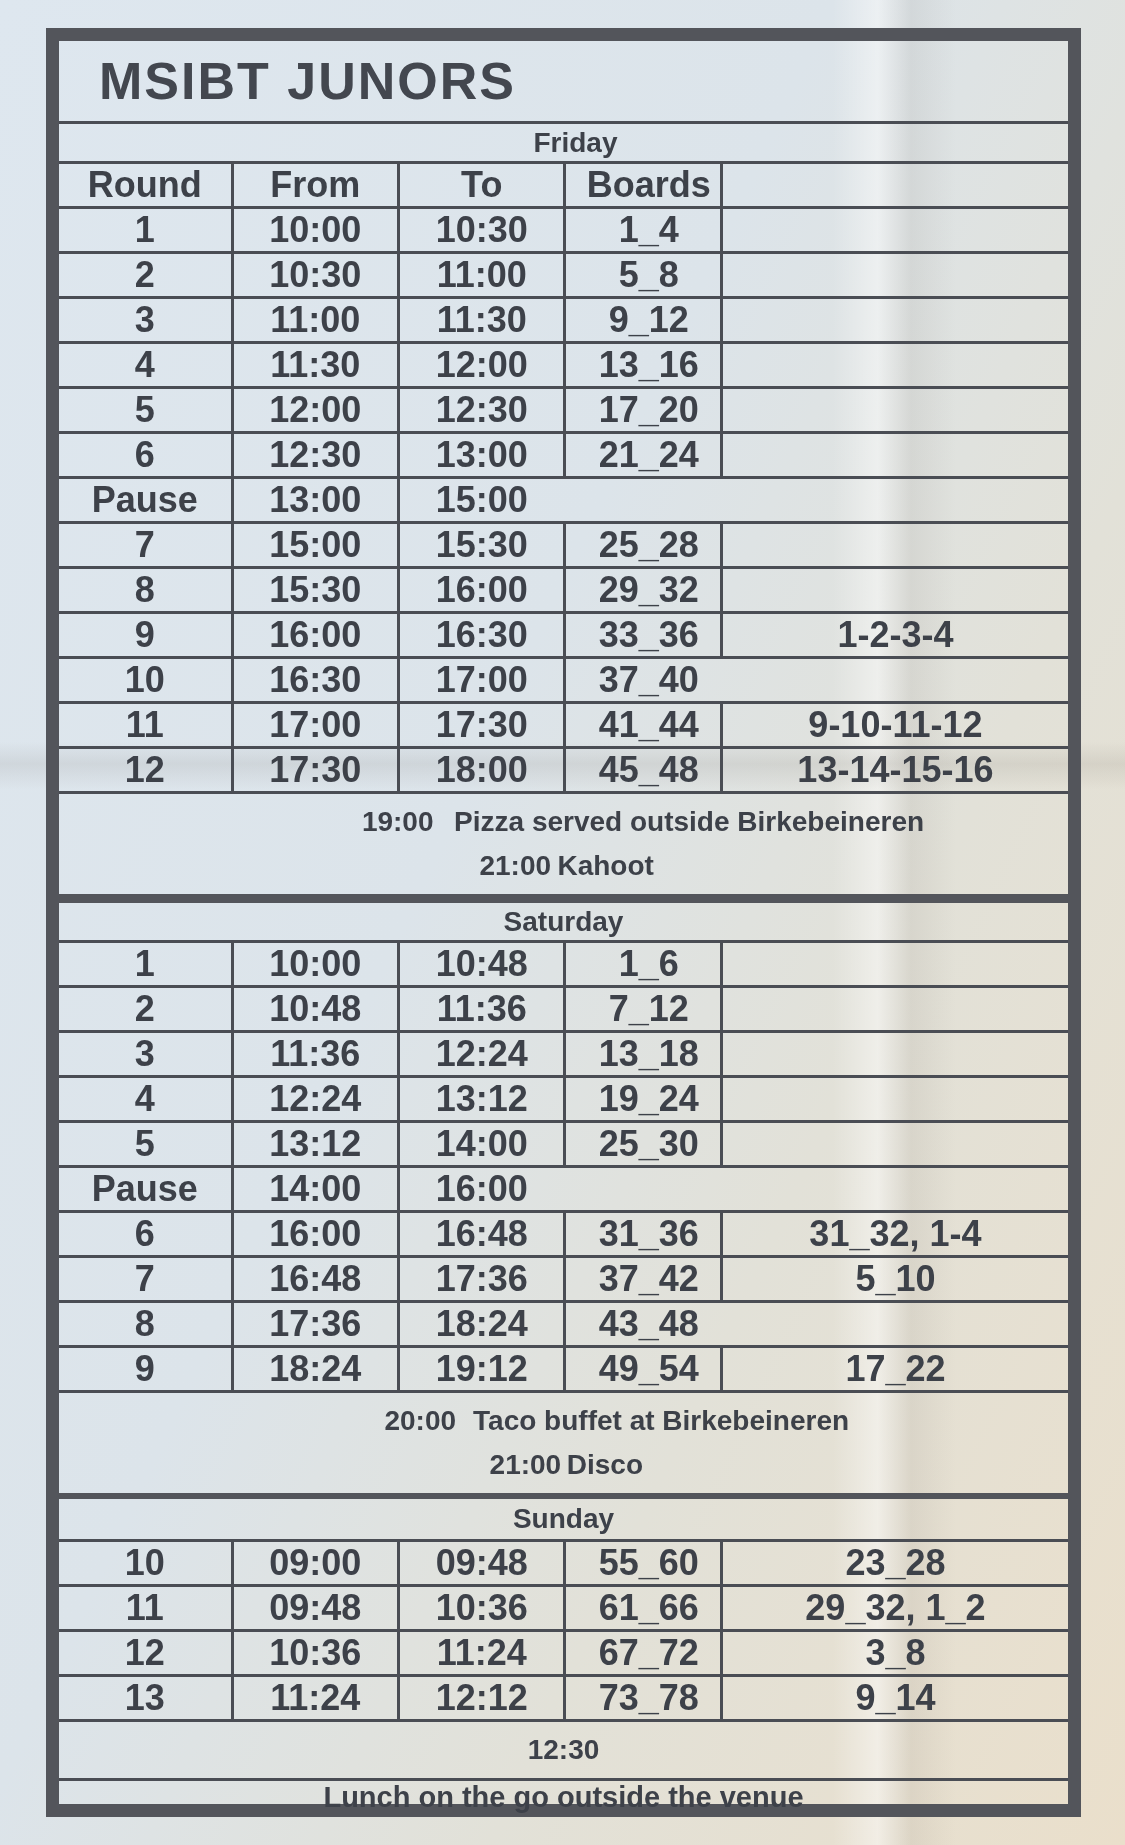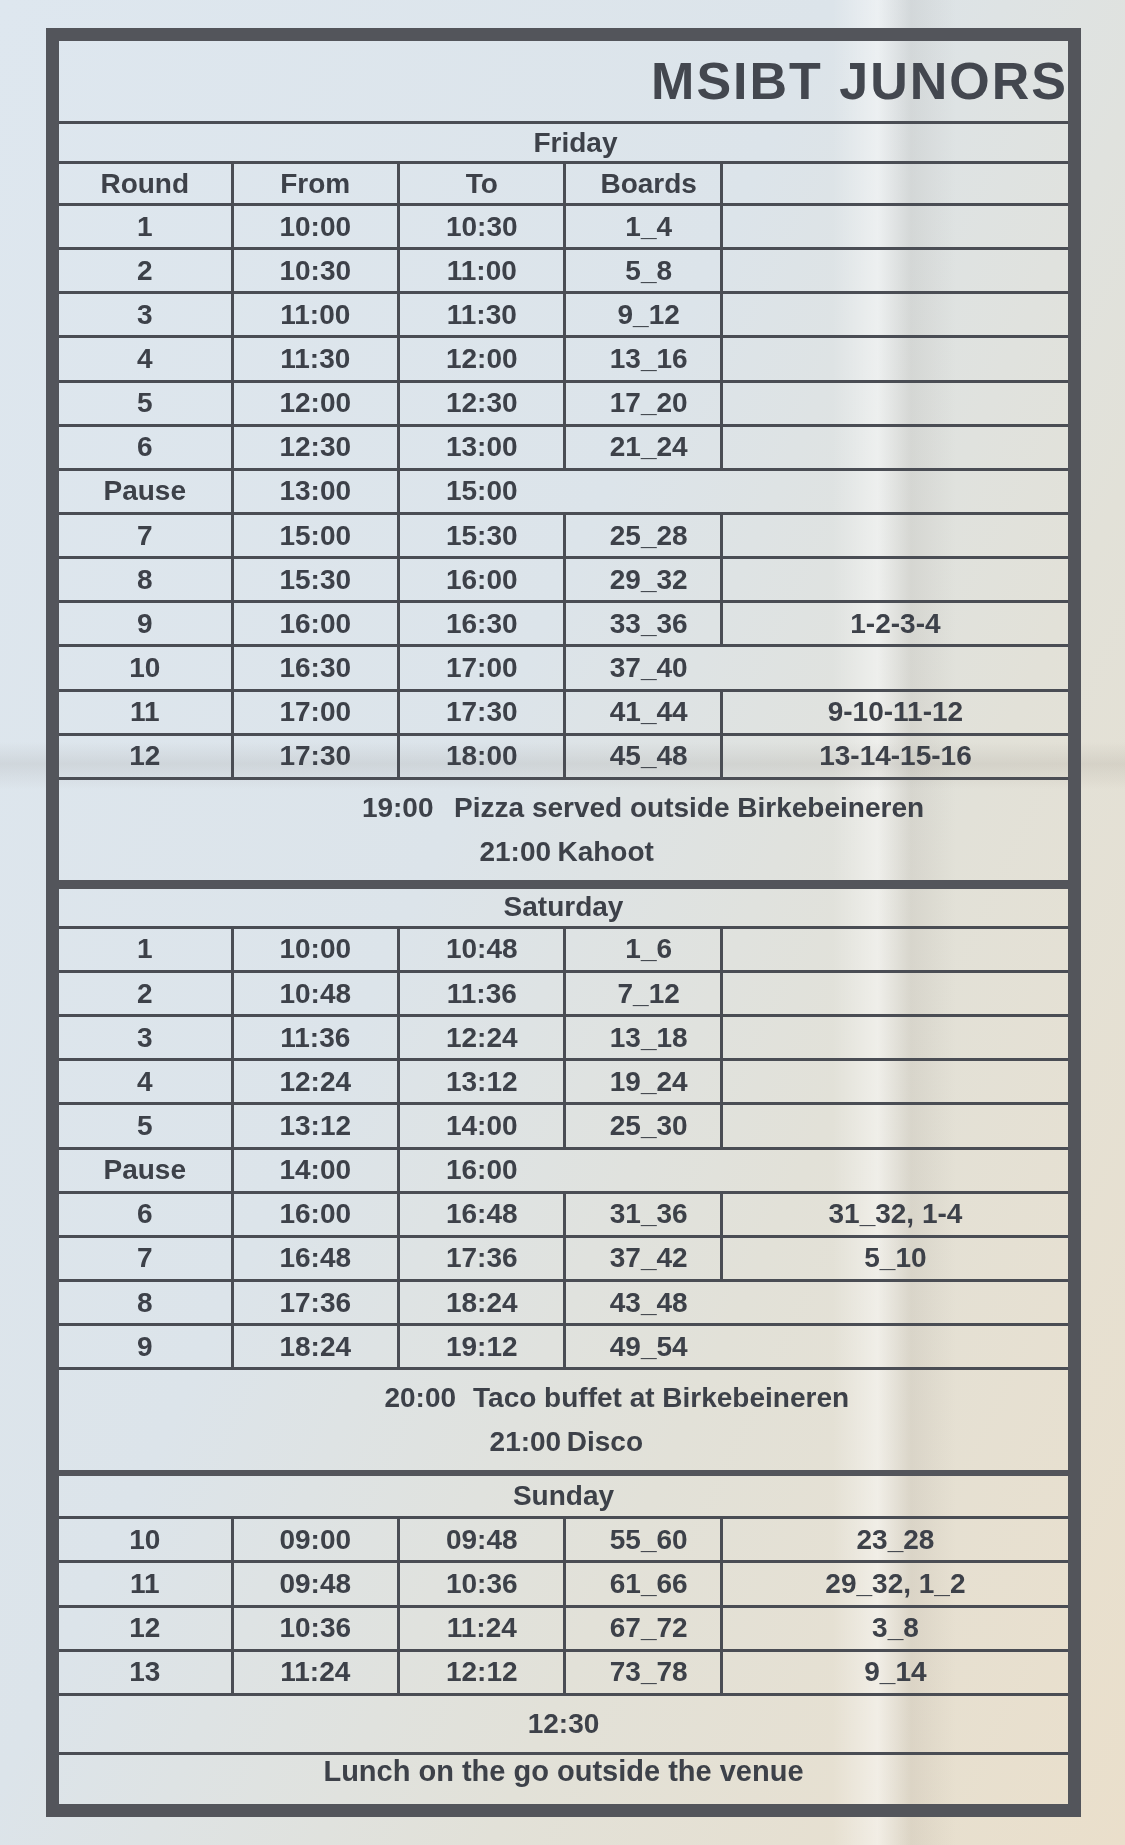--- a/index.html
+++ b/index.html
@@ -26,34 +26,34 @@
   .frame{
     position:absolute;left:46px;top:28px;right:44px;bottom:28px;
     border:13px solid var(--frame);
     display:flex;flex-direction:column;
     background:transparent;
   }
   .block{border-top:3px solid var(--line);}
   .frame > .block:first-child{border-top:0;}
 
   .title-row{
-    flex:0 0 80px;display:flex;align-items:center;justify-content:flex-end;
+    flex:0 0 80px;display:flex;align-items:center;justify-content:flex-start;
     font-size:52px;letter-spacing:2px;color:#43474f;margin-left:40px;
   }
   #schedule{flex:1;display:flex;flex-direction:column;}
   #schedule > .block:first-child{border-top:3px solid var(--line);padding-left:24px;}
 
   .day-header{
     flex:0 0 40px;display:flex;align-items:center;justify-content:center;
     font-size:28px;
   }
   .day-header.fold-top{border-top:9px solid var(--frame);flex-basis:46px;}
   .day-header.fold-top-thin{border-top:6px solid var(--frame);flex-basis:46px;}
 
-  .row{flex:1 1 0;display:flex;align-items:stretch;font-size:28px;}
+  .row{flex:1 1 0;display:flex;align-items:stretch;font-size:36px;}
   .cell{
     display:flex;align-items:center;justify-content:center;
     border-left:3px solid var(--line);
     overflow:hidden;white-space:nowrap;
   }
   .cell:first-child{border-left:0;}
   .c-round{flex:0 0 17%;}
   .c-from{flex:0 0 16.5%;}
   .c-to{flex:0 0 16.5%;}
   .c-boards{flex:0 0 15.5%;padding-left:11px;}
@@ -245,20 +245,21 @@
           <div class="cell c-round">8</div>
           <div class="cell c-from">17:36</div>
           <div class="cell c-to">18:24</div>
           <div class="cell c-boards">43_48</div>
         </div>
         <div class="block row">
           <div class="cell c-round">9</div>
           <div class="cell c-from">18:24</div>
           <div class="cell c-to">19:12</div>
           <div class="cell c-boards">49_54</div>
+          <div class="cell c-group">17_22</div>
         </div>
         <div class="block events">
           <div class="event-row">
             <div class="event-time">20:00</div>
             <div class="event-label">Taco buffet at Birkebeineren</div>
           </div>
           <div class="event-row">
             <div class="event-time">21:00</div>
             <div class="event-label">Disco</div>
           </div>

